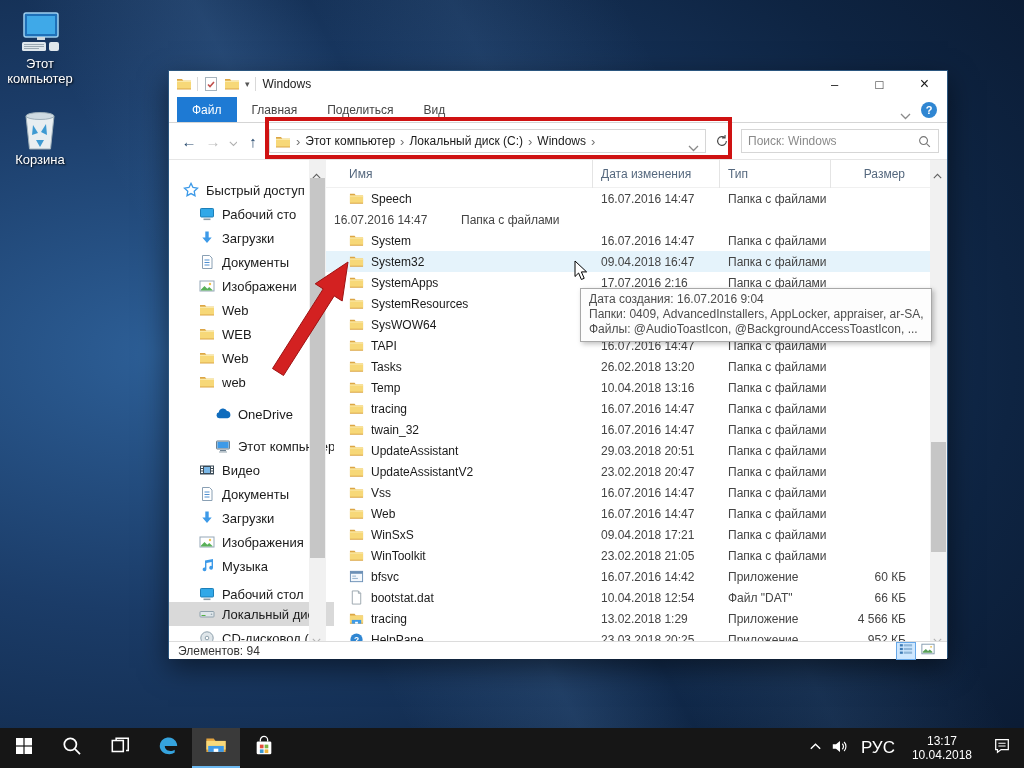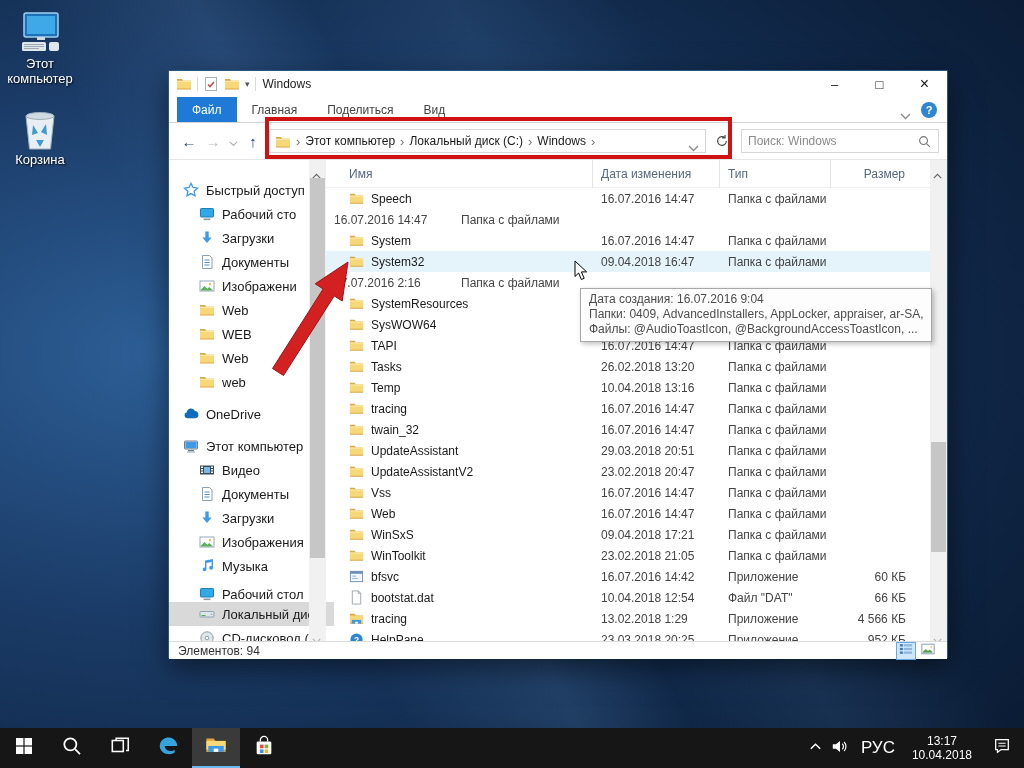--- a/index.html
+++ b/index.html
@@ -49,21 +49,21 @@
   #search-box input { flex:1; border:0; outline:none; font-size:12px; padding:0 6px; color:#333; font-family:"Liberation Sans",sans-serif; }
   #search-box input::placeholder { color:#8a8a8a; opacity:1; }
   #search-box .sicon { width:15px; height:15px; margin-right:6px; }
   
   #main { position:relative; height:482px; border-top:1px solid #e6e6e6; overflow:hidden; background:#fff; }
   #sidebar { position:absolute; left:0; top:0; width:165px; height:482px; padding-top:18px; overflow:hidden; }
   .side-item { height:24px; display:flex; align-items:center; font-size:13px; color:#1a1a1a; white-space:nowrap; }
   .side-item .sic { width:16px; height:16px; margin-right:7px; flex:0 0 16px; }
   .side-item.sel { background:#d9d9d9; }
   .side-item .pin { width:11px; height:11px; margin-left:auto; margin-right:8px; flex:0 0 11px; }
-  .gap8 { margin-top:8px; }
+  .gap8 { margin-top:8px;margin-left:32px; }
   .sscroll { position:absolute; top:0; width:17px; height:482px; background:#f1f1f1; }
   #side-scroll { left:140px; }
   #list-scroll { right:0; }
   .sarrow { position:absolute; left:0; width:17px; height:17px; display:flex; align-items:center; justify-content:center; }
   .sarrow svg { width:9px; height:6px; }
   .sthumb { position:absolute; left:1px; width:15px; background:#c6c6c6; }
   
   #filelist { position:absolute; left:157px; top:0; width:606px; height:482px; overflow:hidden; }
   #fheader { height:28px; display:flex; align-items:center; border-bottom:1px solid #f0f0f0; }
   .hc { font-size:12px; color:#55687e; height:28px; display:flex; align-items:center; border-right:1px solid #e4e4e4; }
@@ -442,20 +442,28 @@
                     <path d="M1 4.8h14v7.7H1z" fill="#f7d878"></path>
                     <path d="M1 4.8h14v1.2H1z" fill="#fae9a9"></path>
                   </svg></span>
                 <span>System32</span>
               </div>
               <div class="fc fc-date">09.04.2018 16:47</div>
               <div class="fc fc-type">Папка с файлами</div>
               <div class="fc fc-size"></div>
             </div>
             <div class="frow">
+              <div class="fc fc-name">
+                <span class="fic"><svg viewBox="0 0 16 16">
+                    <path d="M1 3h5l1.3 1.7H15v8.8H1z" fill="#dca646"></path>
+                    <path d="M1 4.8h14v7.7H1z" fill="#f7d878"></path>
+                    <path d="M1 4.8h14v1.2H1z" fill="#fae9a9"></path>
+                  </svg></span>
+                <span>SystemApps</span>
+              </div>
               <div class="fc fc-date">17.07.2016 2:16</div>
               <div class="fc fc-type">Папка с файлами</div>
               <div class="fc fc-size"></div>
             </div>
             <div class="frow">
               <div class="fc fc-name">
                 <span class="fic"><svg viewBox="0 0 16 16">
                     <path d="M1 3h5l1.3 1.7H15v8.8H1z" fill="#dca646"></path>
                     <path d="M1 4.8h14v7.7H1z" fill="#f7d878"></path>
                     <path d="M1 4.8h14v1.2H1z" fill="#fae9a9"></path>

